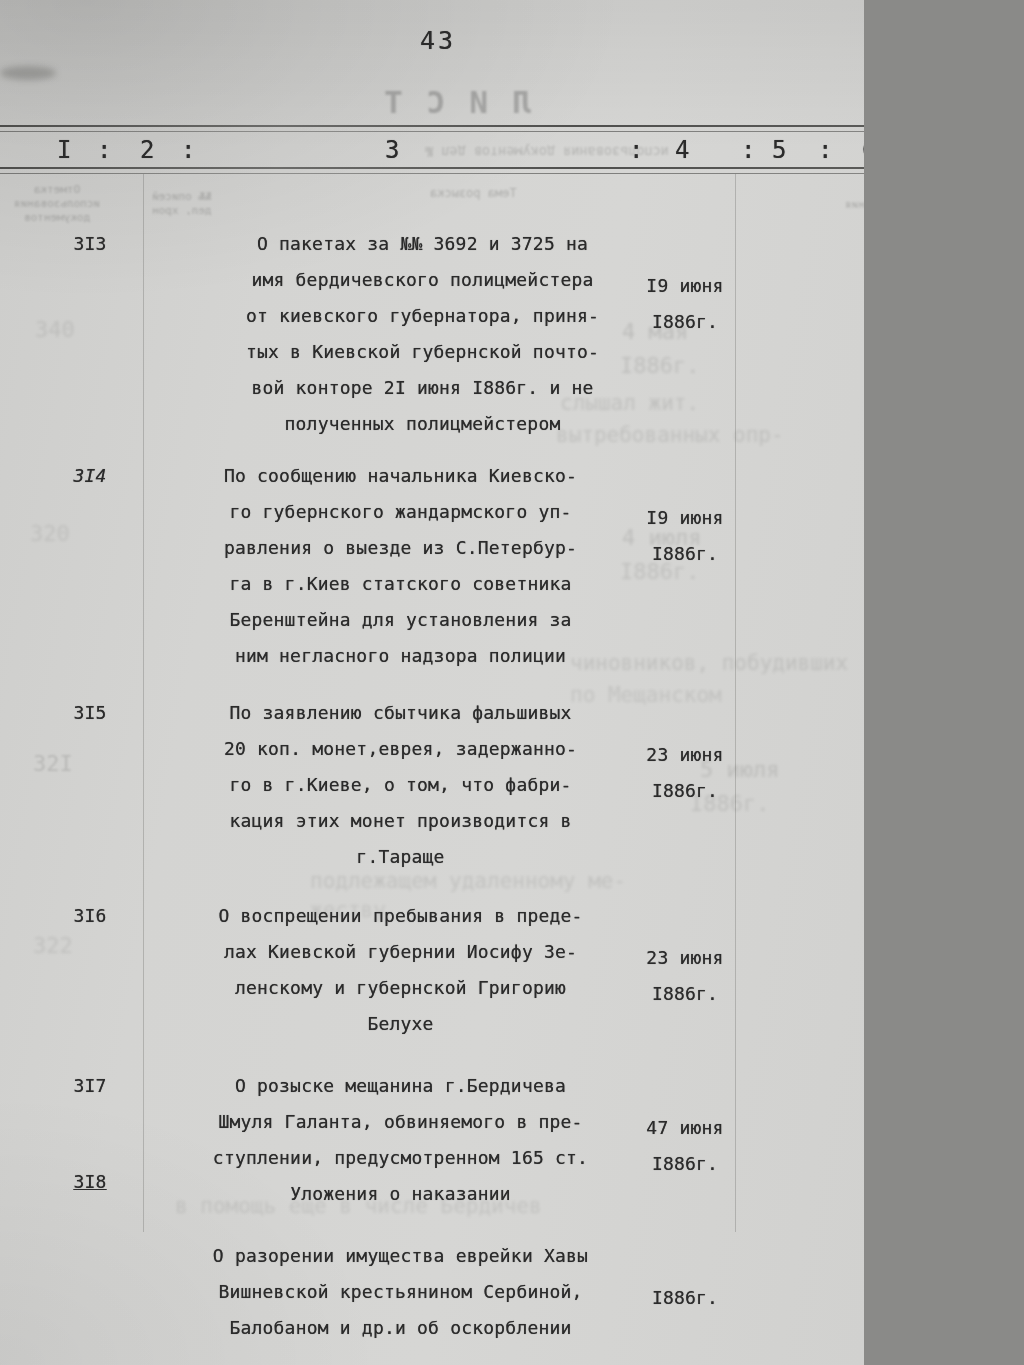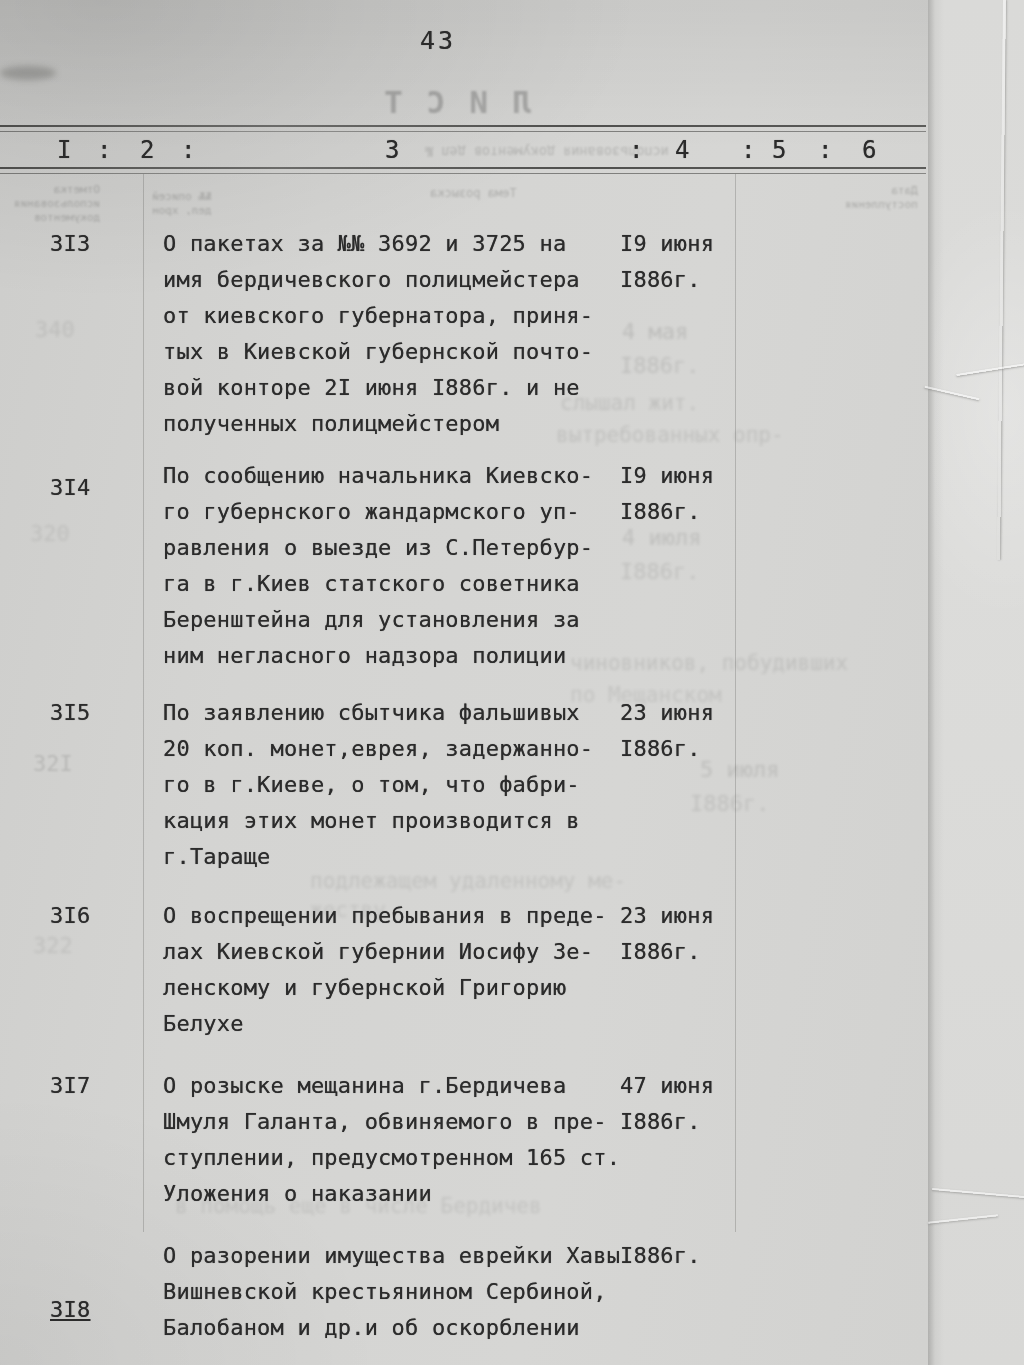--- a/index.html
+++ b/index.html
@@ -1,26 +1,27 @@
 <!DOCTYPE html>
 <html><head>
 <meta charset="utf-8">
 <style>
   html,body{margin:0;padding:0;background:#8a8a88;}
   .page{
-    position:relative;width:1024px;height:1365px;overflow:hidden;
+    position:relative;width:864px;height:1365px;overflow:hidden;
     background:
       radial-gradient(900px 500px at 10% 0%, rgba(0,0,0,0.10), rgba(0,0,0,0) 60%),
       radial-gradient(700px 500px at 0% 100%, rgba(0,0,0,0.05), rgba(0,0,0,0) 55%),
       linear-gradient(180deg, rgba(0,0,0,0.06) 0, rgba(0,0,0,0) 150px),
       linear-gradient(100deg, #cdcdcb 0%, #d4d4d2 28%, #d6d6d4 60%, #d1d1cf 100%);
     font-family:"DejaVu Sans Mono", monospace;
     color:#2b2b2b;
+    text-align:center;
   }
-  .tw{position:absolute;font-size:22px;line-height:36px;white-space:pre-line;
+  .tw{position:absolute;font-size:18px;line-height:36px;white-space:pre-line;
       letter-spacing:0.2px;text-shadow:0 0 0.7px rgba(40,40,40,0.75);}
   .page-num{position:absolute;left:420px;top:26px;font-size:25px;letter-spacing:3px;
       text-shadow:0 0 0.7px rgba(40,40,40,0.75);}
   .mirror-title{
     position:absolute;left:360px;top:84px;font-size:31px;letter-spacing:24px;
     color:rgba(70,70,70,0.32);transform:scaleX(-1);filter:blur(1.3px);font-weight:bold;
   }
   .hl{position:absolute;left:0;width:926px;
       background:linear-gradient(90deg,#4c4c4a,#6b6b69 30%,#4f4f4d 62%,#5c5c5a);}
   .hl.a{top:125px;height:2px;}
@@ -51,21 +52,21 @@
   .cr-d1b{left:-4px;top:392px;width:56px;height:2px;transform:rotate(13deg);
          box-shadow:0 1px 2px rgba(115,115,113,0.5);}
   .cr-d2{left:4px;top:1192px;width:94px;height:2px;transform:rotate(5deg);
          box-shadow:0 1px 2px rgba(110,110,108,0.5);}
   .cr-d2b{left:0px;top:1218px;width:70px;height:2px;transform:rotate(-6deg);
          box-shadow:0 1px 2px rgba(110,110,108,0.45);}
   .smudge{position:absolute;left:0;top:66px;width:56px;height:14px;
           background:rgba(85,85,83,0.35);filter:blur(3px);border-radius:50%;}
   .row-num{position:absolute;left:50px;width:80px;}
   .row-desc{position:absolute;left:163px;width:475px;}
-  .row-date{position:absolute;left:620px;width:130px;}
+  .row-date{position:absolute;left:620px;width:130px;margin-top:42px;}
 </style>
 </head>
 <body>
 
 <div class="page">
 
   <div class="smudge"></div>
 
   <div class="page-num">43</div>
 
@@ -89,31 +90,31 @@
       <span class="hdr-digit" style="left: 818px;">:</span>
       <span class="hdr-digit" style="left: 862px;">6</span>
     </div>
 
   <div class="vl left"></div>
   <div class="vl right"></div>
 
   <div id="rows">
       <div>
         <div class="tw row-num" style="top: 226px;">3I3</div>
-        <div class="tw row-desc" style="top: 226px;">О пакетах за №№ 3692 и 3725 на
+        <div class="tw row-desc" style="top: 226px; margin-left: 22px;">О пакетах за №№ 3692 и 3725 на
 имя бердичевского полицмейстера
 от киевского губернатора, приня-
 тых в Киевской губернской почто-
 вой конторе 2I июня I886г. и не
 полученных полицмейстером</div>
         <div class="tw row-date" style="top: 226px;">I9 июня
 I886г.</div>
       </div>
       <div>
-        <div class="tw row-num" style="top: 470px;">3I4</div>
+        <div class="tw row-num" style="top: 458px; font-style: italic;">3I4</div>
         <div class="tw row-desc" style="top: 458px;">По сообщению начальника Киевско-
 го губернского жандармского уп-
 равления о выезде из С.Петербур-
 га в г.Киев статского советника
 Беренштейна для установления за
 ним негласного надзора полиции</div>
         <div class="tw row-date" style="top: 458px;">I9 июня
 I886г.</div>
       </div>
       <div>
@@ -138,21 +139,21 @@
       <div>
         <div class="tw row-num" style="top: 1068px;">3I7</div>
         <div class="tw row-desc" style="top: 1068px;">О розыске мещанина г.Бердичева
 Шмуля Галанта, обвиняемого в пре-
 ступлении, предусмотренном 165 ст.
 Уложения о наказании</div>
         <div class="tw row-date" style="top: 1068px;">47 июня
 I886г.</div>
       </div>
       <div>
-        <div class="tw row-num" style="top: 1292px; text-decoration: underline;">3I8</div>
+        <div class="tw row-num" style="top: 1164px; text-decoration: underline;">3I8</div>
         <div class="tw row-desc" style="top: 1238px;">О разорении имущества еврейки Хавы
 Вишневской крестьянином Сербиной,
 Балобаном и др.и об оскорблении</div>
         <div class="tw row-date" style="top: 1238px;">I886г.</div>
       </div>
     </div>
 
   <div id="bleeds">
       <div class="bleed mir" style="left: 14px; top: 183px; font-size: 11px; opacity: 0.3; filter: blur(1.2px);">Отметка
 использования

